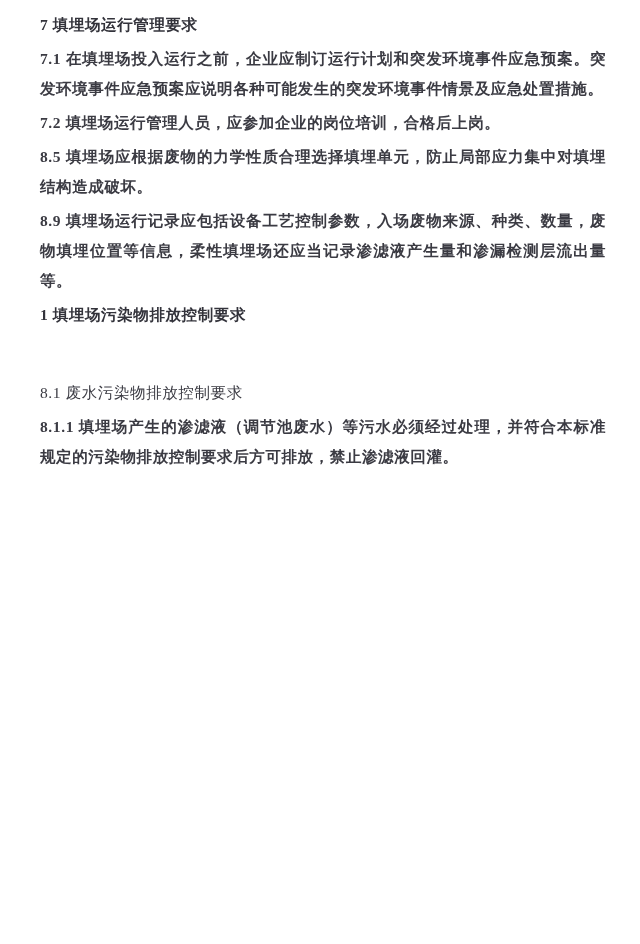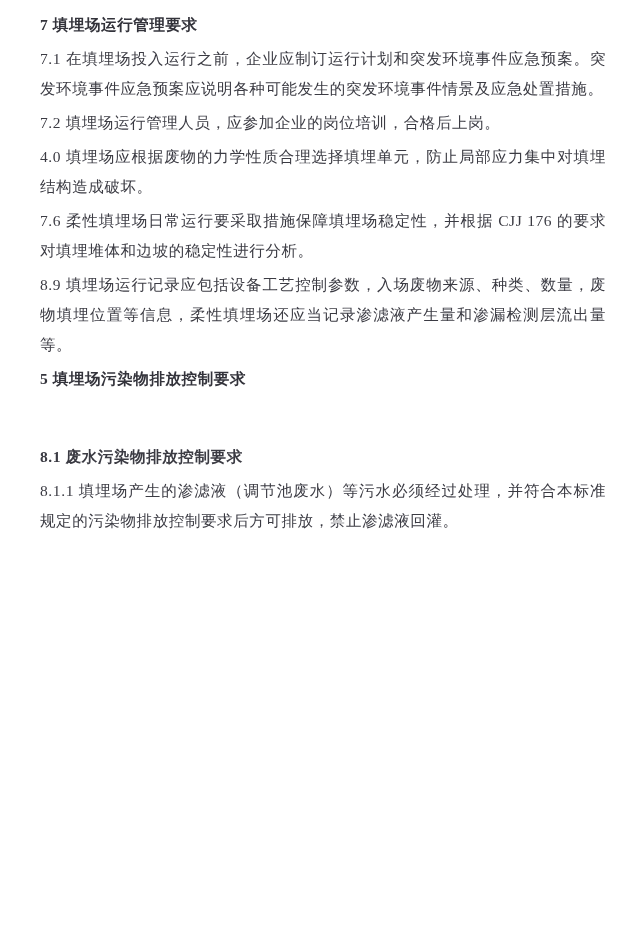--- a/index.html
+++ b/index.html
@@ -18,39 +18,39 @@
     font-family: "Liberation Serif", "DejaVu Serif", serif;
     overflow: hidden;
   }
   .doc-block {
     margin: 0 0 4px 0;
     font-size: 15.5px;
     line-height: 30px;
     letter-spacing: 0.6px;
     text-align: justify;
     color: #3b3b43;
+    font-weight: bold;
   }
   .doc-block.heading {
     font-weight: 700;
     text-align: left;
     color: #33333b;
   }
   .doc-block.subheading {
-    font-weight: 700;
+    font-weight: 400;
     text-align: left;
     margin-top: 48px;
   }
 </style>
 </head>
 <body>
 
 <div class="page">
   <p class="doc-block heading">7 填埋场运行管理要求</p>
   <p class="doc-block">7.1 在填埋场投入运行之前，企业应制订运行计划和突发环境事件应急预案。突发环境事件应急预案应说明各种可能发生的突发环境事件情景及应急处置措施。</p>
   <p class="doc-block">7.2 填埋场运行管理人员，应参加企业的岗位培训，合格后上岗。</p>
-  <p class="doc-block">4.0 填埋场应根据废物的力学性质合理选择填埋单元，防止局部应力集中对填埋结构造成破坏。</p>
-  <p class="doc-block">7.6 柔性填埋场日常运行要采取措施保障填埋场稳定性，并根据 CJJ 176 的要求对填埋堆体和边坡的稳定性进行分析。</p>
+  <p class="doc-block">8.5 填埋场应根据废物的力学性质合理选择填埋单元，防止局部应力集中对填埋结构造成破坏。</p>
   <p class="doc-block">8.9 填埋场运行记录应包括设备工艺控制参数，入场废物来源、种类、数量，废物填埋位置等信息，柔性填埋场还应当记录渗滤液产生量和渗漏检测层流出量等。</p>
-  <p class="doc-block heading">5 填埋场污染物排放控制要求</p>
+  <p class="doc-block heading">1 填埋场污染物排放控制要求</p>
   <p class="doc-block subheading">8.1 废水污染物排放控制要求</p>
   <p class="doc-block">8.1.1 填埋场产生的渗滤液（调节池废水）等污水必须经过处理，并符合本标准规定的污染物排放控制要求后方可排放，禁止渗滤液回灌。</p>
 
 </div>
 
 </body></html>

